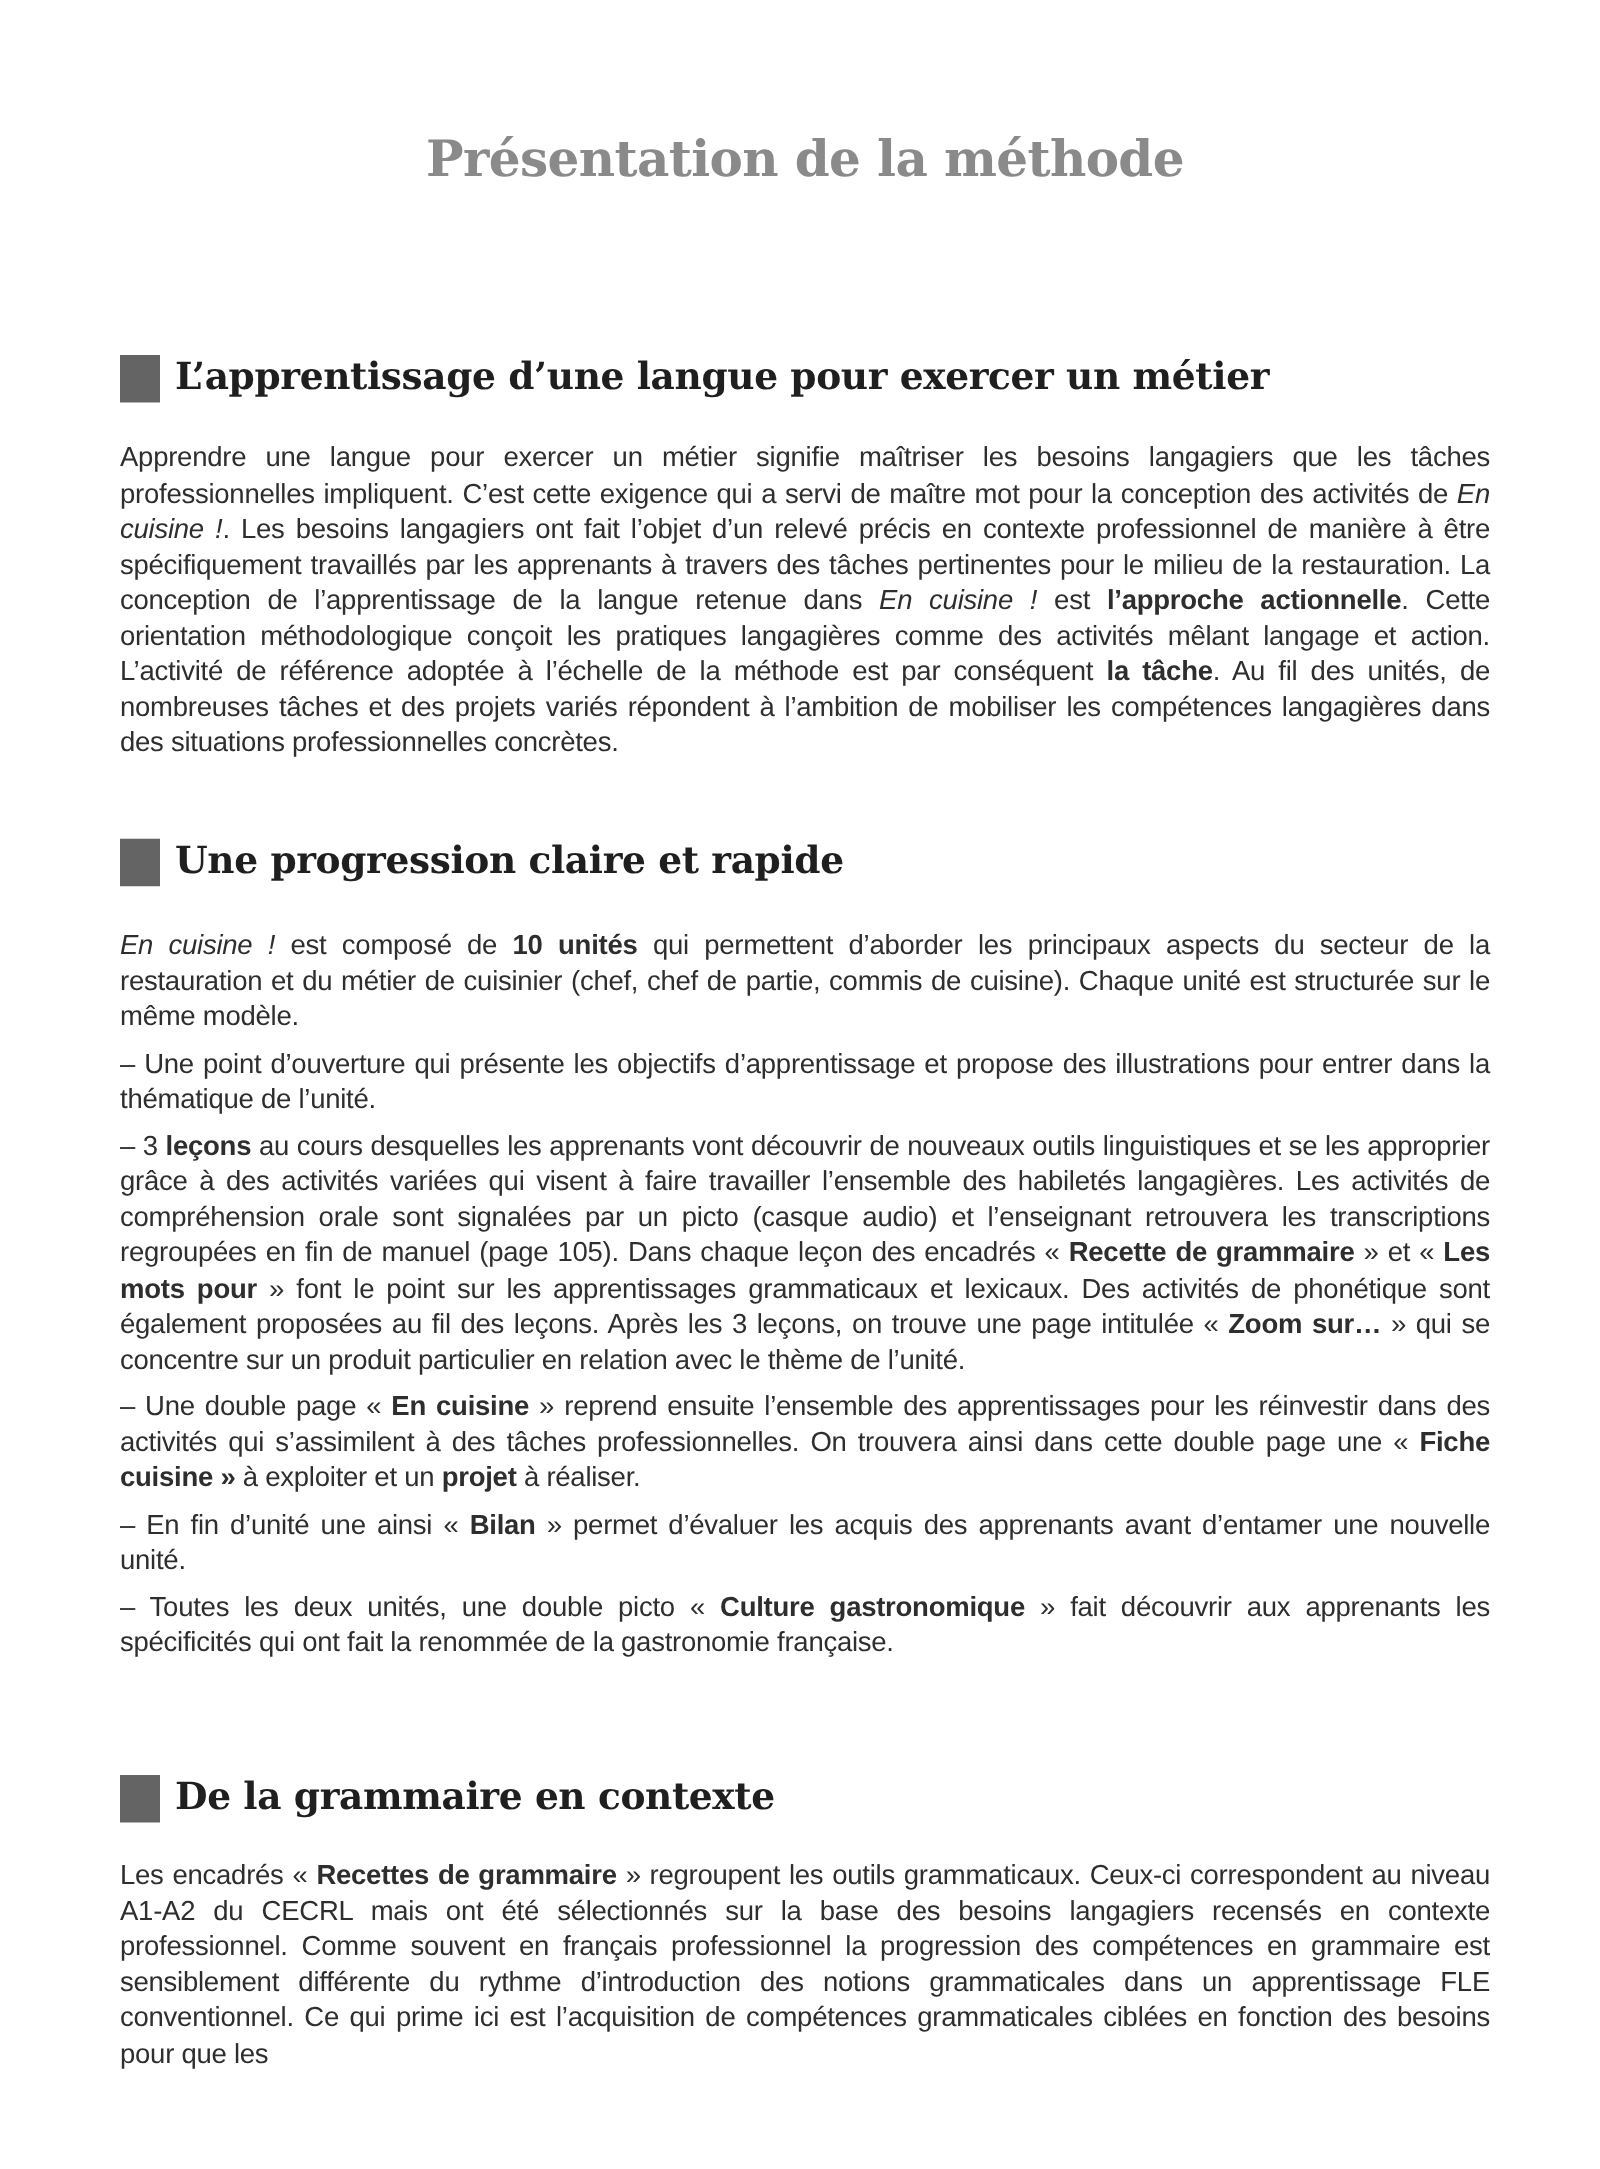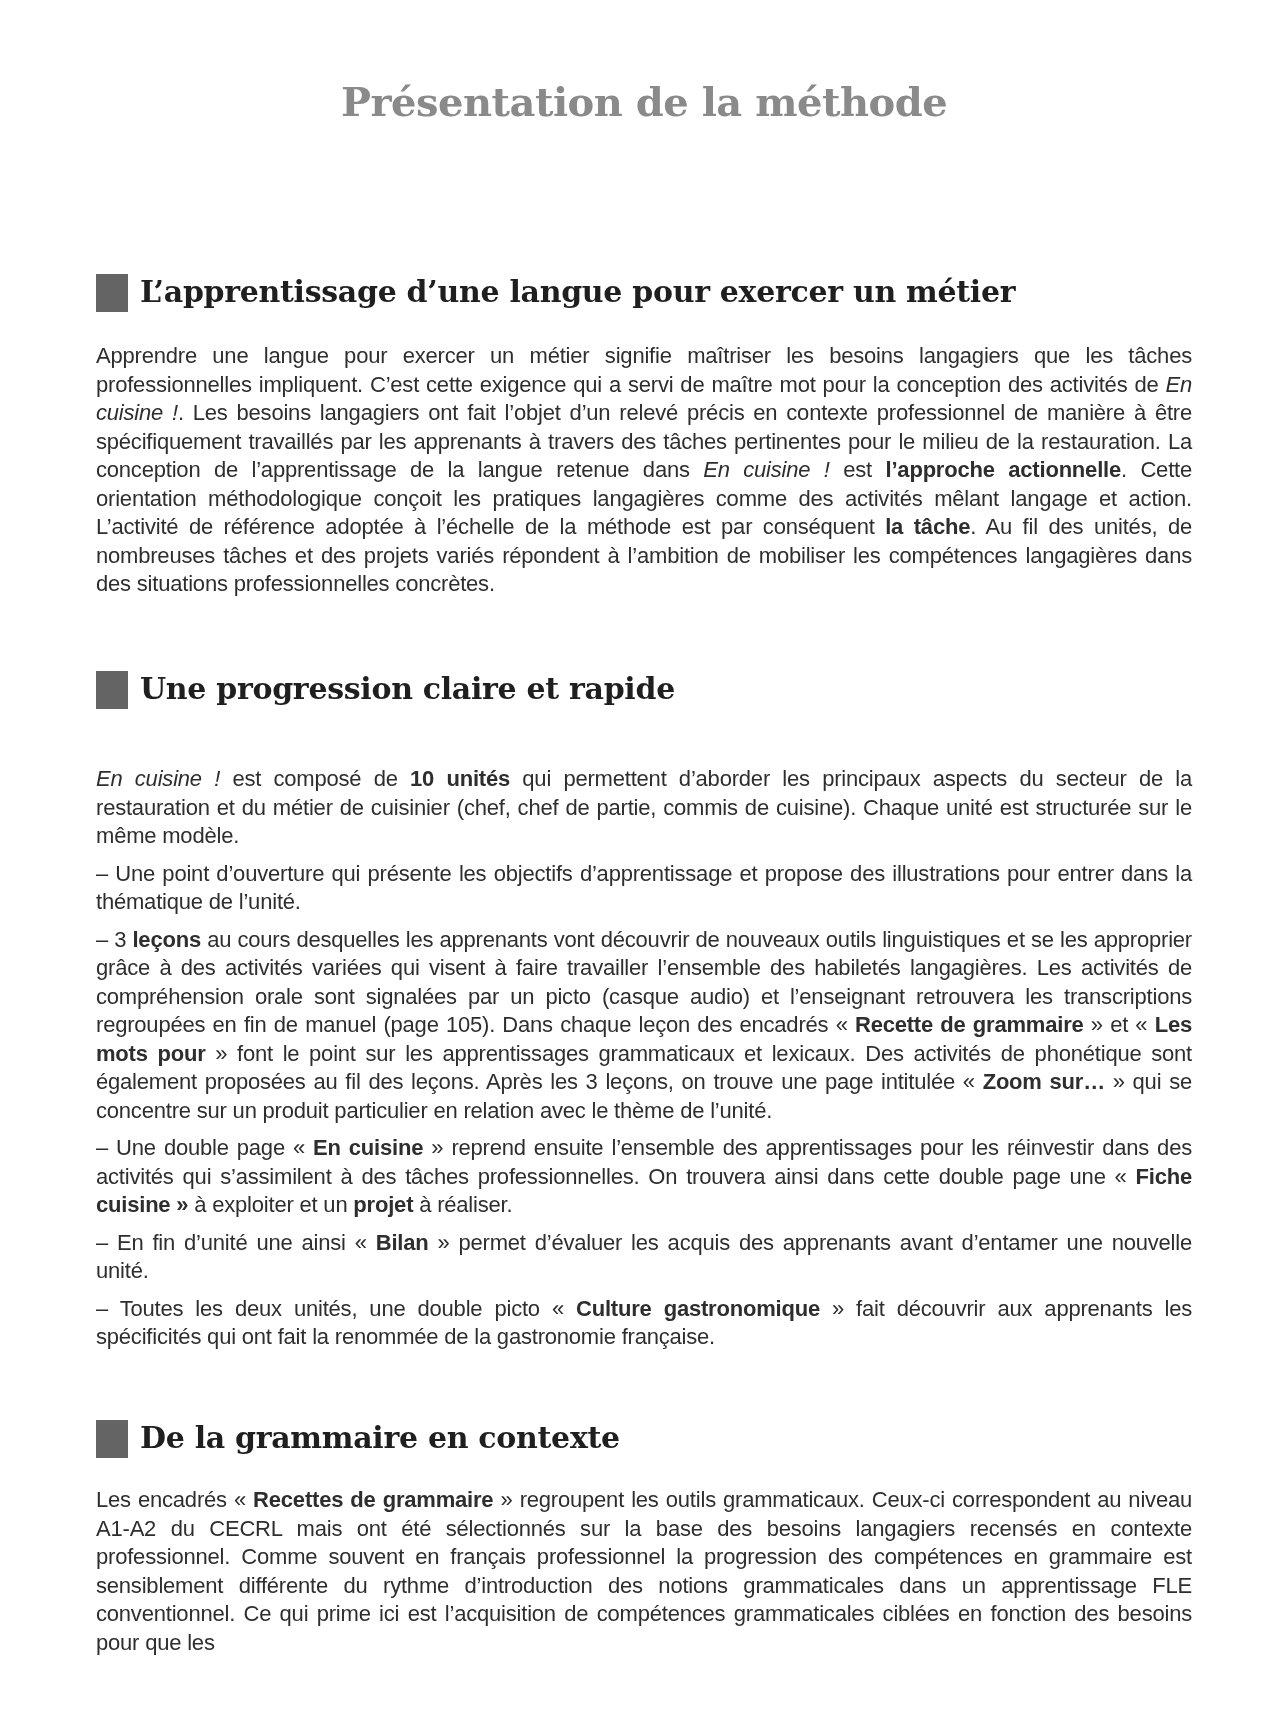--- a/index.html
+++ b/index.html
@@ -12,31 +12,31 @@
     font-family: "Liberation Sans", sans-serif;
   }
   .content {
     position: absolute;
     left: 96px;
     right: 88px;
     top: 0;
   }
   .doc-title {
     margin: 0;
-    padding-top: 78px;
+    padding-top: 104px;
     text-align: center;
     font-family: "DejaVu Serif", "Liberation Serif", serif;
     font-weight: 700;
     font-size: 40px;
     line-height: 48px;
     letter-spacing: -0.5px;
     color: var(--c-title, #8a8a8a);
   }
   .section { position: absolute; left: 96px; right: 88px; }
-  .sec-1 { top: 274px; }
+  .sec-1 { top: 284px; }
   .sec-2 { top: 671px; }
   .sec-3 { top: 1420px; }
   .sec-head {
     display: flex;
     align-items: flex-start;
     margin: 0;
   }
   .sq {
     flex: 0 0 auto;
     width: 32px;
@@ -56,21 +56,21 @@
   .body-p {
     margin: 0;
     margin-top: 30px;
     font-size: 22px;
     line-height: 28.5px;
     letter-spacing: -0.2px;
     color: var(--c-body, #2e2e2e);
     text-align: justify;
     hyphens: none;
   }
-  .sec-2 .body-p.intro { margin-top: 56px; }
+  .sec-2 .body-p.intro { margin-top: 33px; }
   .body-p.item { margin-top: 9px; }
   .sec-3 .body-p { margin-top: 28px; }
   .watermark {
     position: absolute;
     top: 1760px;
     right: 12px;
     font-size: 17px;
     line-height: 20px;
     color: var(--c-watermark, #c6c6c6);
   }

